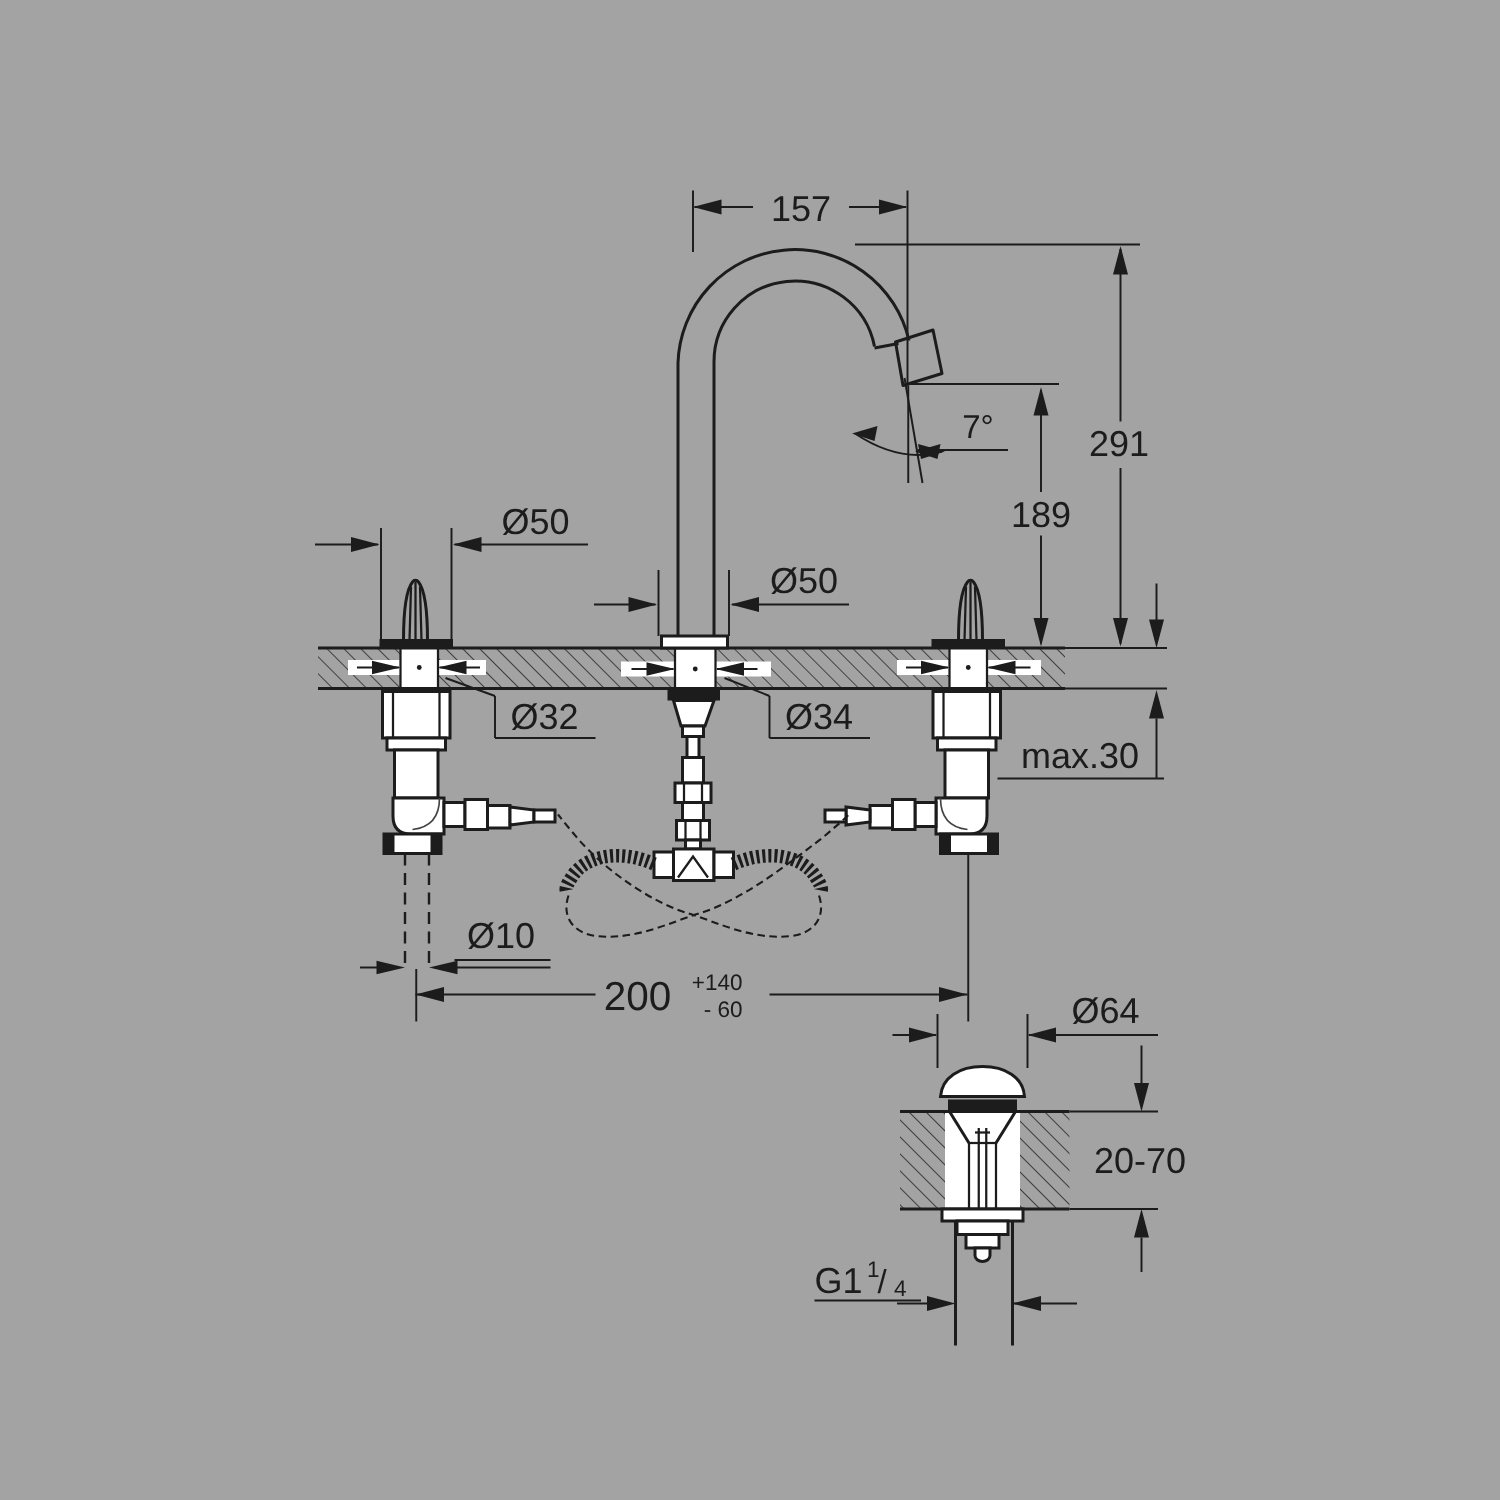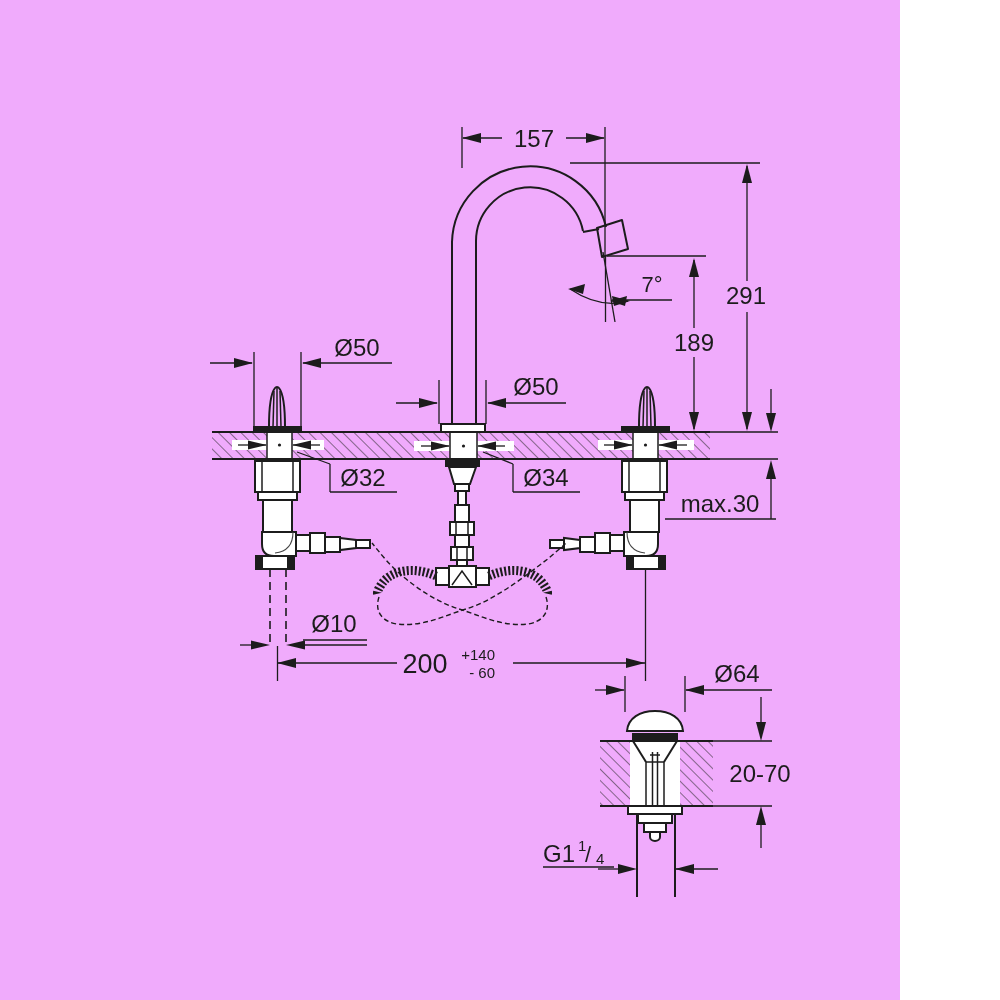--- a/index.html
+++ b/index.html
@@ -1,16 +1,16 @@
 <!DOCTYPE html>
 <html><head>
 <meta charset="utf-8">
 <style>
   html,body{margin:0;padding:0;background:#fff;}
-  .canvas{width:900px;height:1000px;background:#f0abfc;position:relative;overflow:hidden;}
+  .canvas{width:1000px;height:1000px;background:#a3a3a3;position:relative;overflow:hidden;}
   svg{display:block;}
   .s2{stroke:#1c1c1c;stroke-width:2;fill:none;stroke-linecap:butt;stroke-linejoin:round;}
   .s15{stroke:#1c1c1c;stroke-width:1.5;fill:none;}
   .s1{stroke:#444;stroke-width:1.1;fill:none;}
   .dim{stroke:#1c1c1c;stroke-width:1.3;fill:none;}
   .ah{fill:#1c1c1c;stroke:none;}
   .fdark{fill:#1c1c1c;stroke:none;}
   .w{fill:#ffffff;stroke:none;}
   .wS{fill:#ffffff;stroke:#1c1c1c;stroke-width:2;}
   .braid{stroke:#1c1c1c;stroke-width:9;fill:none;stroke-dasharray:2 2;}

